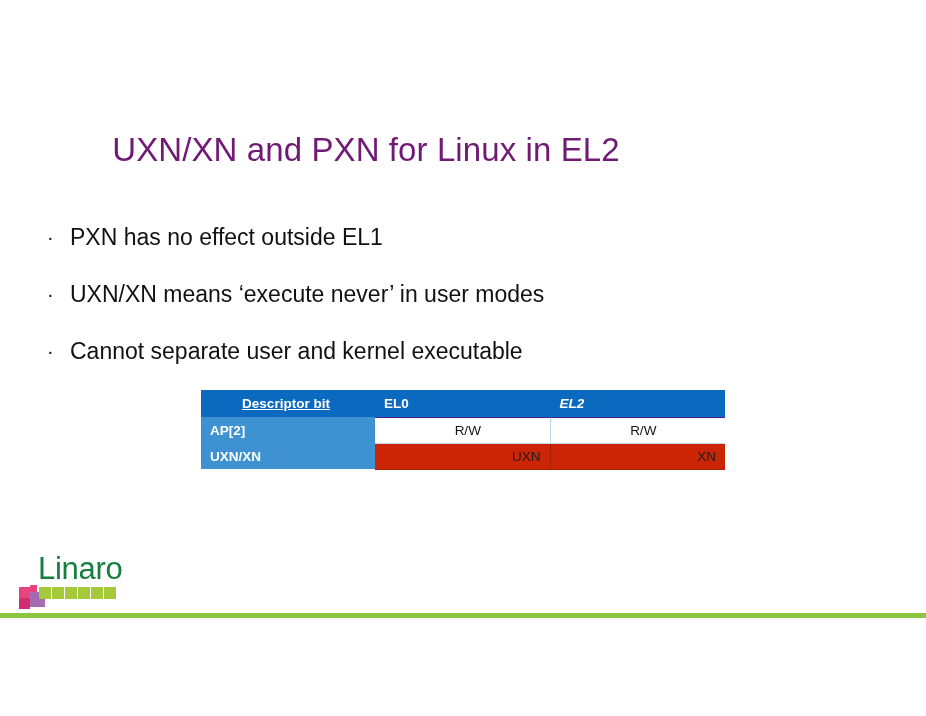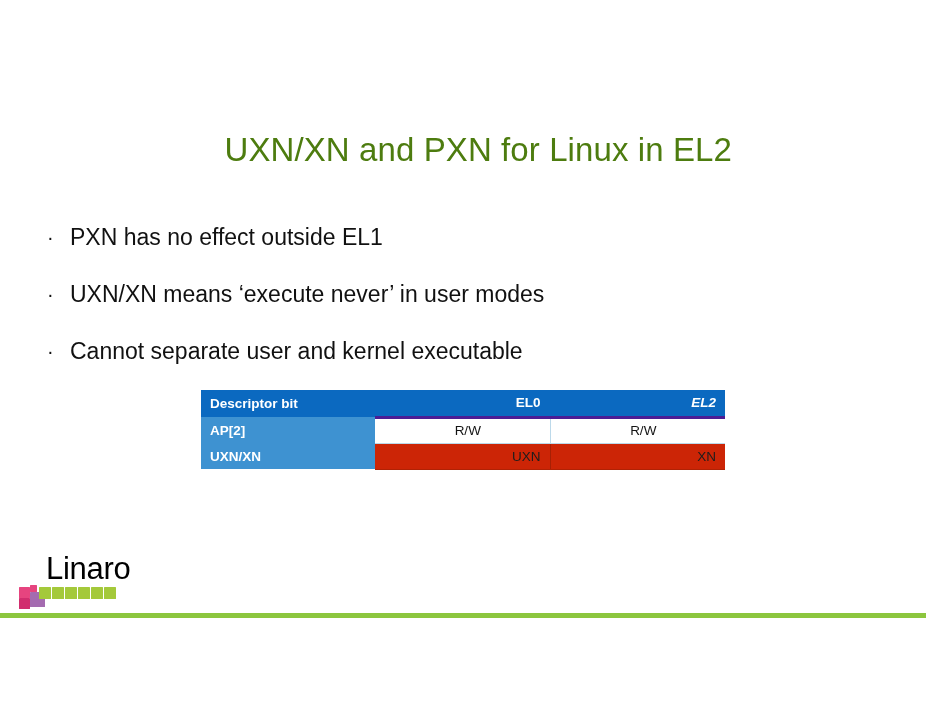--- a/index.html
+++ b/index.html
@@ -18,24 +18,24 @@
     background: #ffffff;
     overflow: hidden;
   }
 
   
   #slide-title {
     position: absolute;
     left: 0;
     top: 131px;
     width: 732px;
-    text-align: right;
+    text-align: center;
     font-size: 33px;
     font-weight: 400;
-    color: #4d7c0f;
+    color: #701a75;
     letter-spacing: 0.1px;
     white-space: nowrap;
   }
 
   
   #bullet-list {
     position: absolute;
     left: 44px;
     top: 222px;
     width: 760px;
@@ -82,45 +82,46 @@
     font-size: 13.5px;
     box-sizing: border-box;
     vertical-align: middle;
   }
 
   
   #bit-table thead th {
     background: #0b69c0;
     color: #ffffff;
     font-weight: bold;
-    text-align: right;
+    text-align: left;
     height: 27px;
   }
   #bit-table thead th.head-label {
-    text-align: left;
+    text-align: center;
     padding-right: 13px;
+    text-decoration: underline;
   }
 
   
   #bit-table td.row-label {
     background: #3e92d1;
     color: #ffffff;
     font-weight: bold;
     text-align: left;
     padding-right: 13px;
   }
 
   
   #bit-table td.val-plain {
     background: #ffffff;
     color: #141414;
     text-align: center;
     border-bottom: 1px solid #bcd9ea;
   }
-  #bit-table tr.r-ap2 td.val-plain { border-top: 3px solid #4c1d95; padding-left: 20px; }
+  #bit-table tr.r-ap2 td.val-plain { border-top: 1px solid #4c1d95; padding-left: 20px; }
 
   
   #bit-table td.val-danger {
     background: #cc2506;
     color: #1d1d1d;
     text-align: right;
     border-bottom: 1px solid #b02205;
   }
   #bit-table tr.r-pxn td.val-danger { border-bottom: none; }
 
@@ -139,24 +140,23 @@
     top: 553px;
     width: 180px;
     height: 58px;
   }
   #linaro-wordmark {
     position: absolute;
     left: 19px;
     top: 0;
     font-size: 31px;
     line-height: 31px;
-    color: #000000;
+    color: #15803d;
     font-weight: 400;
     letter-spacing: -0.3px;
-    margin-left: 8px;
   }
   .logo-sq {
     position: absolute;
     border-radius: 0.5px;
   }
 
   
   #footer-rule {
     position: absolute;
     left: 0;

